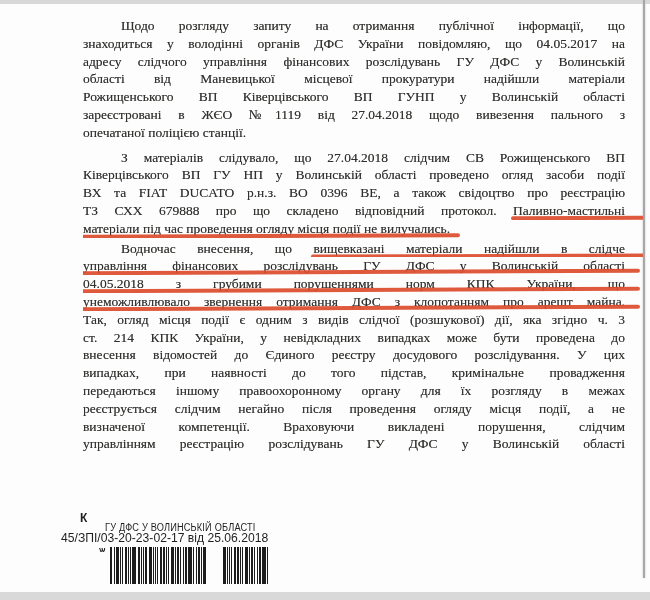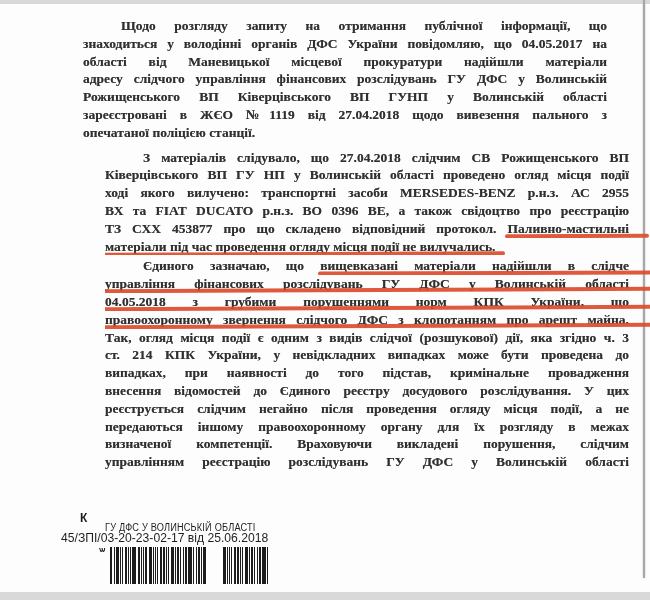--- a/index.html
+++ b/index.html
@@ -10,27 +10,26 @@
   }
   .edge-strip-top{position:absolute;left:0;top:0;width:650px;height:4px;background:#d8d8d8;}
   .edge-strip-bottom{position:absolute;left:0;top:592px;width:650px;height:8px;background:#d9d9d9;}
   .page-fold-line{position:absolute;left:643px;top:0;width:2px;height:578px;background:#a7a7a7;box-shadow:0 0 2px #bcbcbc;}
 
   .doc{
     position:absolute;left:83px;top:17px;width:560px;
     color:var(--ink);font-size:13.5px;
   }
   .para{position:relative;}
-  .para + .para{margin-top:7px;margin-left:22px;}
+  .para + .para{margin-top:7px;}
   .para:nth-child(3){margin-top:2px;}
   .line{
     position:relative;height:17.8px;line-height:17.8px;
-    overflow:hidden;padding-right:36px;box-sizing:border-box;width:560px;
+    overflow:hidden;padding-right:18px;box-sizing:border-box;width:560px;
     text-shadow:0 0 0.5px rgba(48,48,46,0.55);
-    font-weight:bold;
   }
   .line.j{text-align:justify;}
   .line.j::after{content:'';display:inline-block;width:100%;height:0;}
   .line.ind{text-indent:38px;}
   
   .line.ul::before{
     content:'';position:absolute;left:-3px;right:3px;bottom:1px;height:4px;
     background:var(--red);border-radius:2px;transform:rotate(-0.25deg);opacity:0.92;
   }
   
@@ -60,45 +59,44 @@
 <body>
 
 <div class="canvas">
   <div class="edge-strip-top"></div>
   <div class="page-fold-line"></div>
 
   <div class="doc">
       <div class="para">
         <div class="line j ind"><span>Щодо розгляду запиту на отримання публічної інформації, що</span></div>
         <div class="line j"><span>знаходиться у володінні органів ДФС України повідомляю, що 04.05.2017 на</span></div>
+        <div class="line j"><span>адресу слідчого управління фінансових розслідувань ГУ ДФС у Волинській</span></div>
         <div class="line j"><span>області від Маневицької місцевої прокуратури надійшли матеріали</span></div>
-        <div class="line j"><span>адресу слідчого управління фінансових розслідувань ГУ ДФС у Волинській</span></div>
         <div class="line j"><span>Рожищенського ВП Ківерцівського ВП ГУНП у Волинській області</span></div>
         <div class="line j"><span>зареєстровані в ЖЄО №1119 від 27.04.2018 щодо вивезення пального з</span></div>
         <div class="line"><span>опечатаної поліцією станції.</span></div>
       </div>
       <div class="para">
         <div class="line j ind"><span>З матеріалів слідувало, що 27.04.2018 слідчим СВ Рожищенського ВП</span></div>
-        <div class="line j"><span>Ківерцівського ВП ГУ НП у Волинській області проведено огляд місця події</span></div>
-        <div class="line j"><span>ході якого вилучено: транспортні засоби MERSEDES-BENZ р.н.з. АС 2955</span></div>
+        <div class="line j"><span>Ківерцівського ВП ГУ НП у Волинській області проведено огляд засоби події</span></div>
         <div class="line j"><span>ВХ та FIAT DUCATO р.н.з. ВО 0396 ВЕ, а також свідоцтво про реєстрацію</span></div>
-        <div class="line j"><span>ТЗ СХХ 453877 про що складено відповідний протокол. </span><span class="rl" style="--ext: 20px;">Паливно-мастильні</span></div>
+        <div class="line j"><span>ТЗ СХХ 679888 про що складено відповідний протокол. </span><span class="rl" style="--ext: 20px;">Паливно-мастильні</span></div>
         <div class="line"><span class="rl" style="--ext: 10px;">матеріали під час проведення огляду місця події не вилучались.</span></div>
       </div>
       <div class="para">
-        <div class="line j ind"><span>Єдиного зазначаю, що </span><span class="rl" style="--ext: 30px;">вищевказані матеріали надійшли в слідче</span></div>
+        <div class="line j ind"><span>Водночас внесення, що </span><span class="rl" style="--ext: 30px;">вищевказані матеріали надійшли в слідче</span></div>
         <div class="line j ul"><span>управління фінансових розслідувань ГУ ДФС у Волинській області</span></div>
         <div class="line j ul"><span>04.05.2018 з грубими порушеннями норм КПК України, що</span></div>
-        <div class="line j ul"><span>правоохоронному звернення слідчого ДФС з клопотанням про арешт майна.</span></div>
+        <div class="line j ul"><span>унеможливлювало звернення отримання ДФС з клопотанням про арешт майна.</span></div>
         <div class="line j"><span>Так, огляд місця події є одним з видів слідчої (розшукової) дії, яка згідно ч. 3</span></div>
         <div class="line j"><span>ст. 214 КПК України, у невідкладних випадках може бути проведена до</span></div>
+        <div class="line j"><span>внесення відомостей до Єдиного реєстру досудового розслідування. У цих</span></div>
         <div class="line j"><span>випадках, при наявності до того підстав, кримінальне провадження</span></div>
-        <div class="line j"><span>внесення відомостей до Єдиного реєстру досудового розслідування. У цих</span></div>
+        <div class="line j"><span>передаються іншому правоохоронному органу для їх розгляду в межах</span></div>
         <div class="line j"><span>реєструється слідчим негайно після проведення огляду місця події, а не</span></div>
-        <div class="line j"><span>передаються іншому правоохоронному органу для їх розгляду в межах</span></div>
         <div class="line j"><span>визначеної компетенції. Враховуючи викладені порушення, слідчим</span></div>
         <div class="line j"><span>управлінням реєстрацію розслідувань ГУ ДФС у Волинській області</span></div>
       </div>
     </div>
 
   <div class="stamp">
     <div class="stamp-letter">К</div>
     <div class="stamp-org">ГУ ДФС У ВОЛИНСЬКІЙ ОБЛАСТІ</div>
     <div class="stamp-num">45/ЗПІ/03-20-23-02-17 від 25.06.2018</div>
     <div class="stamp-mark">ѡ</div>

